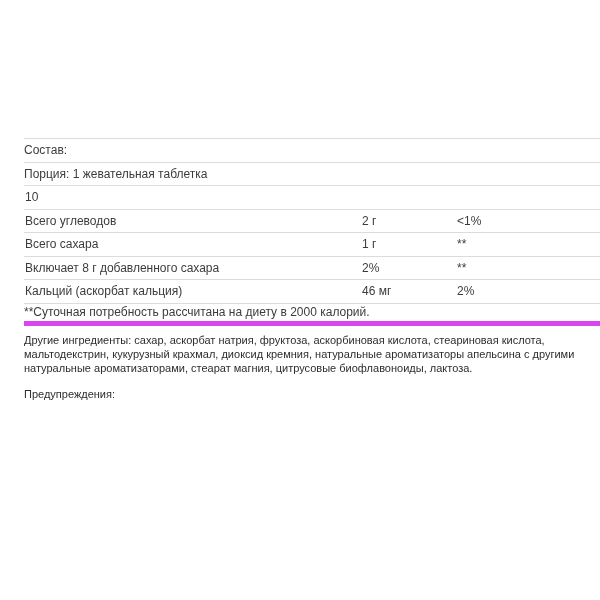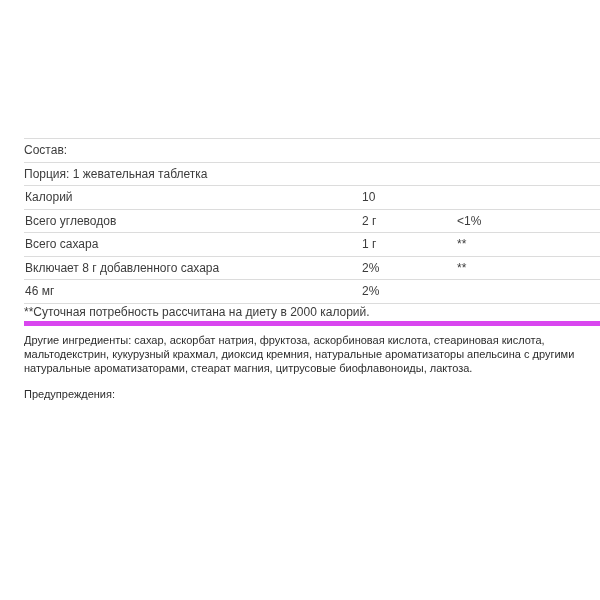--- a/index.html
+++ b/index.html
@@ -68,21 +68,20 @@
     <div class="t-row full">
       <span>Состав:</span>
     </div>
 
     <div class="t-row full">
       <span>Порция: 1 жевательная таблетка</span>
     </div>
 
 
     <div class="t-row">
-      <span class="cell">Калорий</span>
       <span class="cell">10</span>
       <span class="cell"></span>
     </div>
 
     <div class="t-row">
       <span class="cell">Всего углеводов</span>
       <span class="cell">2 г</span>
       <span class="cell">&lt;1%</span>
     </div>
 
@@ -92,20 +91,21 @@
       <span class="cell">**</span>
     </div>
 
     <div class="t-row">
       <span class="cell">Включает 8 г добавленного сахара</span>
       <span class="cell">2%</span>
       <span class="cell">**</span>
     </div>
 
     <div class="t-row">
+      <span class="cell">Кальций (аскорбат кальция)</span>
       <span class="cell">46 мг</span>
       <span class="cell">2%</span>
     </div>
 
 
     <div class="t-row full last">
       <span>**Суточная потребность рассчитана на диету в 2000 калорий.</span>
     </div>
 
     <div class="paras">

